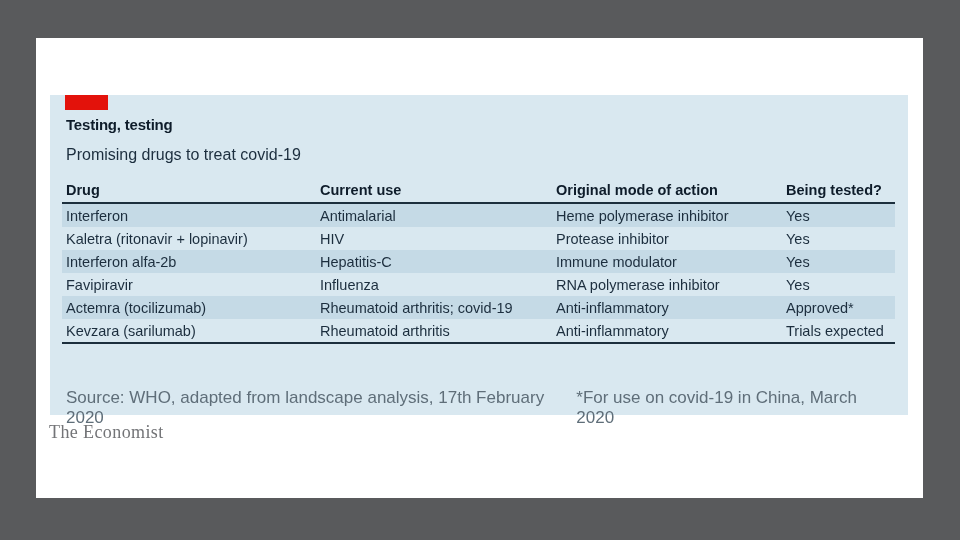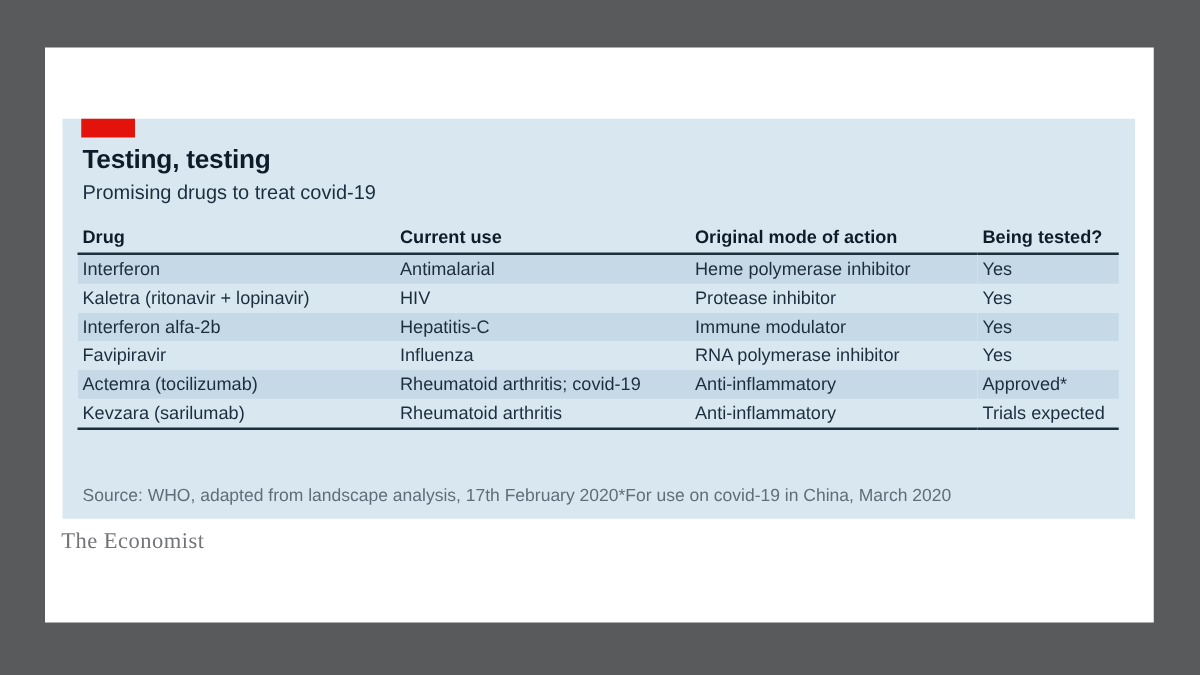--- a/index.html
+++ b/index.html
@@ -27,21 +27,21 @@
   }
   .red-tag {
     position: absolute;
     left: 15px; top: 0;
     width: 43px; height: 15px;
     background: var(--accent_red, #e3120b);
   }
   .title {
     position: absolute;
     left: 16px; top: 21px;
-    font-size: 21px;
+    font-size: 15px;
     font-weight: bold;
     letter-spacing: -0.2px;
     color: var(--ink, #0e1c2a);
   }
   .subtitle {
     position: absolute;
     left: 16px; top: 51px;
     font-size: 16px;
     color: var(--ink_soft, #24333f);
   }
@@ -73,21 +73,21 @@
     white-space: nowrap;
     overflow: hidden;
   }
   tbody tr:nth-child(odd) { background: var(--row_band, #c5dae6); }
   tbody tr:last-child td { border-bottom: 2px solid var(--rule, #1c2f3d); }
   .panel-footer {
     position: absolute;
     left: 16px; right: 15px; top: 293px;
     display: flex;
     justify-content: flex-start;
-    font-size: 14px;
+    font-size: 17px;
     color: var(--muted, #5f6e79);
   }
   .wordmark {
     position: absolute;
     left: 13px; top: 384px;
     font-family: "Liberation Serif", serif;
     font-size: 18px;
     letter-spacing: 0.4px;
     color: var(--wordmark_gray, #737477);
   }

